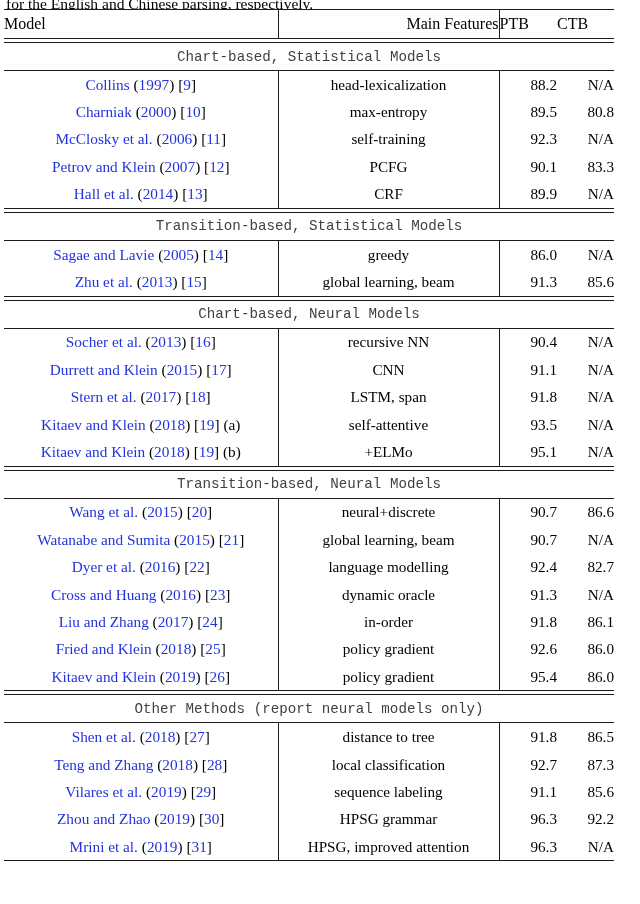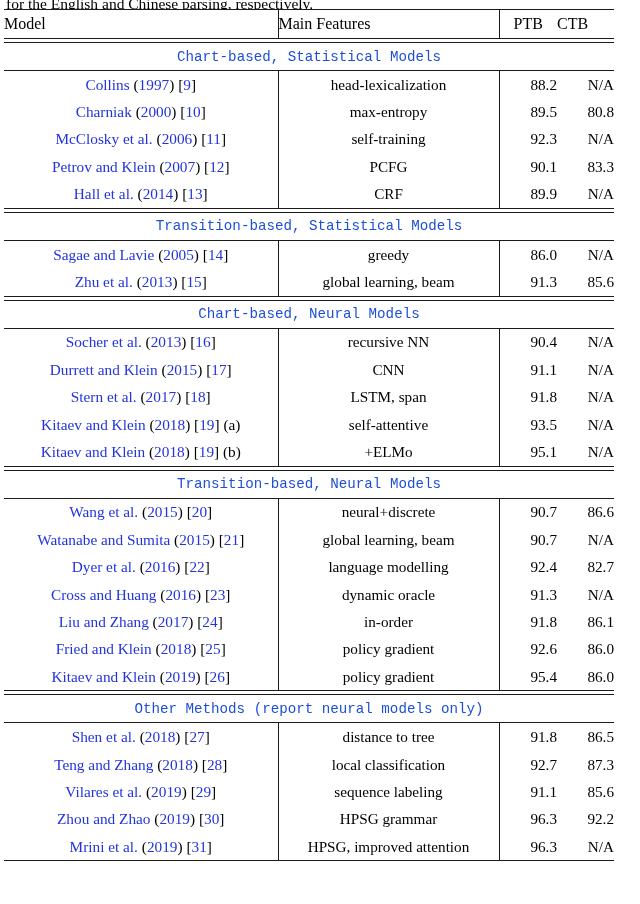--- a/index.html
+++ b/index.html
@@ -79,32 +79,32 @@
     border-top:1.2px solid #1a1a1a;
   }
 
   
   tr.hdr td{
     height:28px;
     font-size:16px;
     color:#000;
   }
   td.h-model{padding-left:10px;text-align:left;border-right:1.3px solid #1a1a1a;}
-  td.h-feat{text-align:left;border-right:1.3px solid #1a1a1a;}
-  td.h-ptb{text-align:center;}
+  td.h-feat{text-align:right;border-right:1.3px solid #1a1a1a;}
+  td.h-ptb{}
   td.h-ctb{}
 
   
   tr.section td{
     height:27px;
     text-align:center;
     font-family:"Liberation Mono", monospace;
     font-size:14.2px;
     letter-spacing:0px;
-    color:#1d4ed8;
+    color:#404040;
   }
 
   
   tr.data td{height:27.4px;}
   td.d-model{
     padding-left:10px;
     text-align:center;
     border-right:1.3px solid #1a1a1a;
     white-space:nowrap;
   }

